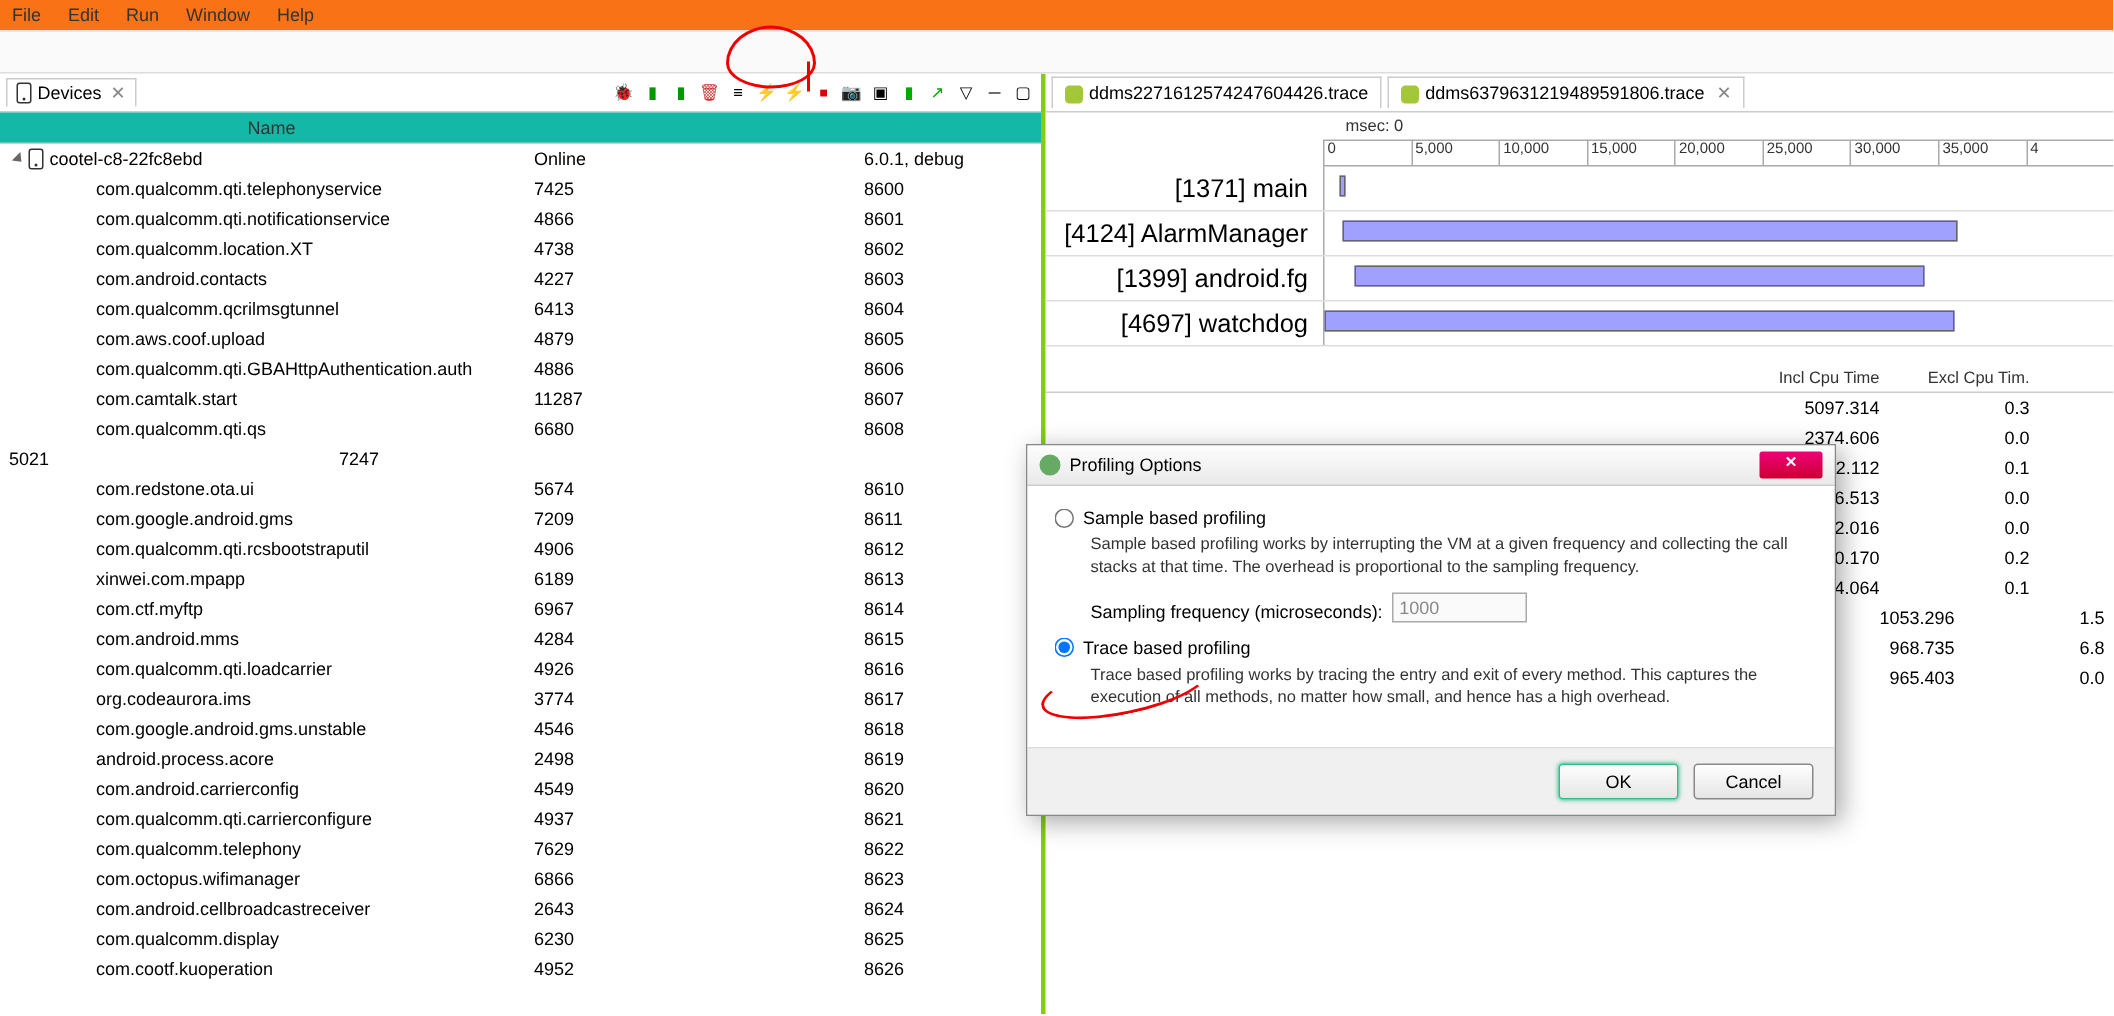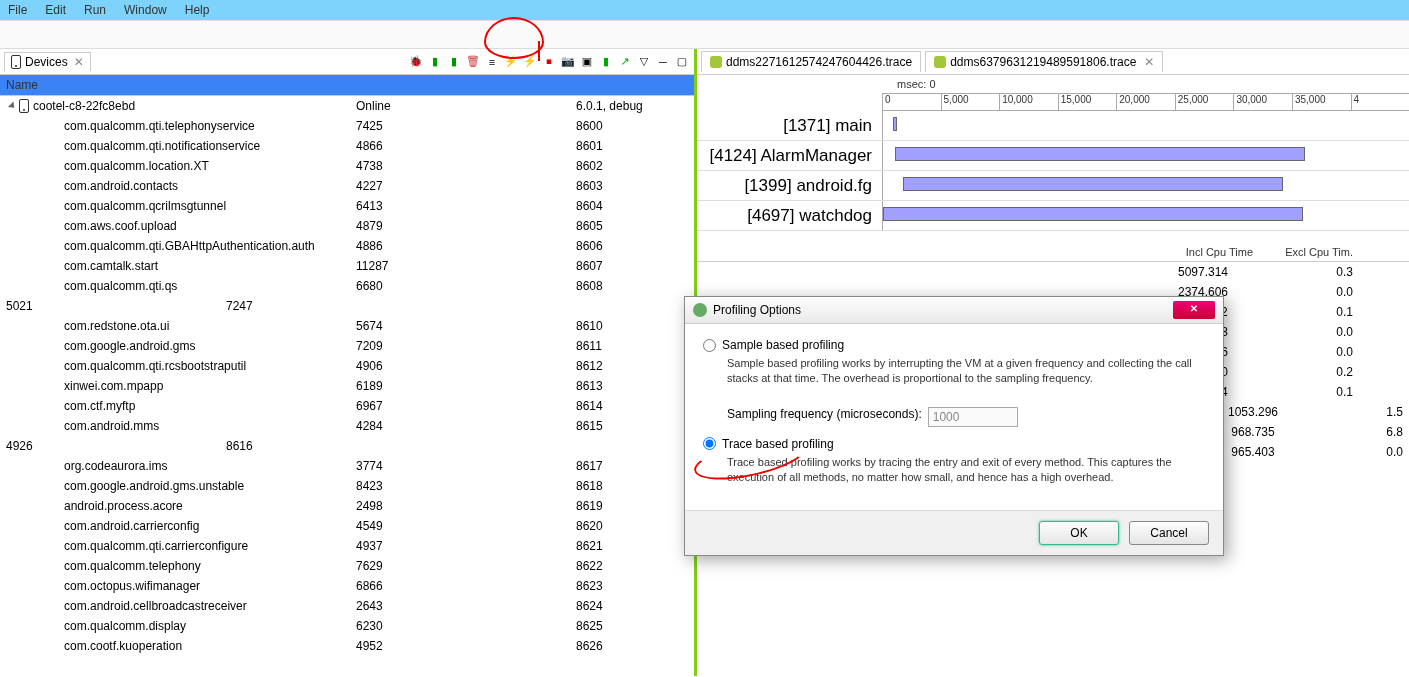--- a/index.html
+++ b/index.html
@@ -1,75 +1,75 @@
 <!DOCTYPE html>
 <html><head>
 <meta charset="utf-8">
 <style>
 * { margin: 0; padding: 0; box-sizing: border-box; font-family: "Segoe UI", Tahoma, sans-serif; font-size: 12px; }
 body { background: #fff; overflow: hidden; width: 1409px; height: 677px; position: relative; }
-.menubar { display: flex; padding: 3px 8px; background: #7dd3fc; border-bottom: 1px solid #e0e0e0; }
+.menubar { display: flex; padding: 3px 8px; background: #f97316; border-bottom: 1px solid #e0e0e0; }
 .menubar span { margin-right: 18px; color: #333; cursor: default; }
 .toolbar-strip { height: 28px; background: #fafafa; border-bottom: 1px solid #ddd; position: relative; }
 .red-circle1 { position: absolute; left: 484px; top: -4px; width: 60px; height: 42px; border: 2px solid #e00; border-radius: 50% 50% 50% 50% / 60% 60% 40% 40%; pointer-events: none; }
 .red-line1 { position: absolute; left: 538px; top: 20px; width: 2px; height: 20px; background: #e00; }
 .main { display: flex; height: calc(100% - 50px); }
 .left-pane { width: 742px; border-right: 3px solid #84cc16; display: flex; flex-direction: column; }
 .devices-tab { display: flex; align-items: center; padding: 2px 4px; border-bottom: 1px solid #ccc; height: 26px; background: #fff; }
 .devices-tab .tab-lbl { display: flex; align-items: center; padding: 2px 6px; border: 1px solid #ccc; border-bottom: none; background: #fff; }
 .devices-tab .icons { margin-left: auto; display: flex; gap: 3px; align-items: center; }
 .tb-icon { width: 16px; height: 16px; display: inline-flex; align-items: center; justify-content: center; font-size: 11px; cursor: pointer; }
-.dev-header { display: flex; border-bottom: 1px solid #ccc; padding: 3px 6px; background: #3b82f6; color: #333; }
+.dev-header { display: flex; border-bottom: 1px solid #ccc; padding: 3px 6px; background: #14b8a6; color: #333; text-align: center; }
 .dev-header span:nth-child(1) { width: 350px; }
 .dev-header span:nth-child(2) { width: 120px; }
 .dev-header span:nth-child(3) { flex: 1; }
 .dev-tree { flex: 1; overflow: auto; }
 .dev-row { display: flex; padding: 1px 6px; height: 20px; align-items: center; }
 .dev-row .c1 { width: 350px; padding-left: 18px; display: flex; align-items: center; }
 .dev-row.root .c1 { padding-left: 4px; }
 .dev-row .c2 { width: 120px; }
 .dev-row .c3 { width: 100px; }
 .dev-row .c4 { flex: 1; }
 .tri { display: inline-block; width: 0; height: 0; border-left: 5px solid #666; border-top: 4px solid transparent; border-bottom: 4px solid transparent; transform: rotate(45deg); margin-right: 4px; }
 .phone-icon { display: inline-block; width: 10px; height: 14px; border: 1px solid #333; border-radius: 2px; margin-right: 4px; position: relative; }
 .phone-icon::after { content: ''; position: absolute; bottom: 1px; left: 3px; width: 2px; height: 2px; background: #333; border-radius: 50%; }
 .right-pane { flex: 1; display: flex; flex-direction: column; }
 .trace-tabs { display: flex; padding: 2px 4px; border-bottom: 1px solid #ccc; height: 26px; align-items: flex-end; gap: 4px; }
-.trace-tab { display: flex; align-items: center; padding: 3px 8px; border: 1px solid #ccc; border-bottom: none; background: #fff; font-size: 11px; gap: 4px; }
+.trace-tab { display: flex; align-items: flex-end; padding: 3px 8px; border: 1px solid #ccc; border-bottom: none; background: #fff; font-size: 11px; gap: 4px; }
 .trace-tab .aicon { width: 12px; height: 12px; background: #a4c639; border-radius: 3px; }
 .trace-tab .x { margin-left: 4px; color: #888; cursor: pointer; }
 .msec { padding: 3px 6px 3px 200px; font-size: 11px; color: #333; }
 .timeline { flex: 0 0 auto; }
 .tl-ruler { display: flex; border-top: 1px solid #aaa; border-bottom: 1px solid #aaa; height: 18px; margin-left: 185px; }
 .tl-tick { flex: 1; font-size: 10px; color: #333; border-left: 1px solid #aaa; padding-left: 2px; position: relative; }
 .tl-row { display: flex; height: 30px; border-bottom: 1px solid #ddd; }
 .tl-label { width: 185px; text-align: right; padding-right: 10px; font-size: 17px; align-self: center; }
 .tl-track { flex: 1; position: relative; border-left: 1px solid #aaa; }
 .tl-bar { position: absolute; top: 6px; height: 14px; background: #a0a0ff; border: 1px solid #666; }
 .profile-list { margin-top: 12px; }
 .pl-header { display: flex; border-bottom: 1px solid #ccc; padding: 3px 6px; }
 .pl-header span { color: #333; font-size: 11px; }
 .pl-header .h3 { width: 100px; text-align: right; }
 .pl-header .h4 { width: 100px; text-align: right; }
 .pl-row { display: flex; padding: 1px 6px; height: 20px; align-items: center; font-size: 11px; }
 .pl-row .p1 { width: 420px; display: flex; align-items: center; gap: 4px; padding-left: 30px; overflow: hidden; white-space: nowrap; }
 .pl-row .p2 { width: 80px; text-align: right; }
-.pl-row .p3 { width: 100px; text-align: center; }
+.pl-row .p3 { width: 100px; text-align: right; }
 .pl-row .p4 { width: 100px; text-align: right; }
 .sq { width: 10px; height: 10px; display: inline-block; }
 .dialog { position: absolute; left: 684px; top: 296px; width: 540px; background: #f0f0f0; border: 1px solid #888; box-shadow: 4px 4px 16px rgba(0,0,0,.35); }
 .dlg-title { background: linear-gradient(#fdfdfd, #e9e9e9); padding: 4px 8px; display: flex; align-items: center; border-bottom: 1px solid #ccc; }
 .dlg-title .tico { width: 14px; height: 14px; background: #6a6; border-radius: 50%; margin-right: 6px; }
 .dlg-title .ttxt { flex: 1; }
 .dlg-close { width: 42px; height: 18px; background: linear-gradient(#e07,#c03); color:#fff; text-align:center; border-radius: 2px; font-weight: bold; line-height: 16px; font-size: 10px; cursor: pointer; }
 .dlg-body { padding: 14px 18px; background: #fff; }
 .dlg-row { margin-bottom: 10px; }
 .radio-row { display: flex; align-items: center; gap: 6px; }
 .dlg-desc { margin-left: 24px; font-size: 11px; color: #333; margin-top: 4px; line-height: 1.4; }
-.dlg-freq { margin-left: 24px; margin-top: 20px; display: flex; align-items: flex-start; gap: 6px; }
+.dlg-freq { margin-left: 24px; margin-top: 8px; display: flex; align-items: flex-end; gap: 6px; }
 .dlg-freq input { width: 90px; padding: 2px 4px; border: 1px solid #aaa; color: #888; }
 .dlg-buttons { display: flex; justify-content: flex-end; gap: 10px; padding: 10px 14px; background: #f0f0f0; border-top: 1px solid #ddd; }
 .dlg-btn { min-width: 80px; padding: 4px 14px; border: 1px solid #888; background: linear-gradient(#fefefe,#e5e5e5); border-radius: 3px; cursor: pointer; text-align: center; }
 .dlg-btn.ok { border: 1px solid #3b8; box-shadow: 0 0 3px #3b8; }
 .red-circle2 { position: absolute; left: 693px; top: 442px; width: 114px; height: 34px; border: 2px solid #e00; border-top-color: transparent; border-right-color: transparent; border-radius: 50%; transform: rotate(-12deg); pointer-events: none; }
 </style>
 </head>
 <body>
 
 <div class="menubar">
@@ -212,33 +212,34 @@
     <span class="c3"></span>
     <span class="c4">8614</span>
         </div>
         <div class="dev-row">
     <span class="c1" style="padding-left:58px">com.android.mms</span>
     <span class="c2">4284</span>
     <span class="c3"></span>
     <span class="c4">8615</span>
         </div>
         <div class="dev-row">
+    <span class="c1" style="padding-left:58px">com.qualcomm.qti.loadcarrier</span>
     <span class="c2">4926</span>
     <span class="c3"></span>
     <span class="c4">8616</span>
         </div>
         <div class="dev-row">
     <span class="c1" style="padding-left:58px">org.codeaurora.ims</span>
     <span class="c2">3774</span>
     <span class="c3"></span>
     <span class="c4">8617</span>
         </div>
         <div class="dev-row">
     <span class="c1" style="padding-left:58px">com.google.android.gms.unstable</span>
-    <span class="c2">8423</span>
+    <span class="c2">4546</span>
     <span class="c3"></span>
     <span class="c4">8618</span>
         </div>
         <div class="dev-row">
     <span class="c1" style="padding-left:58px">android.process.acore</span>
     <span class="c2">2498</span>
     <span class="c3"></span>
     <span class="c4">8619</span>
         </div>
         <div class="dev-row">

